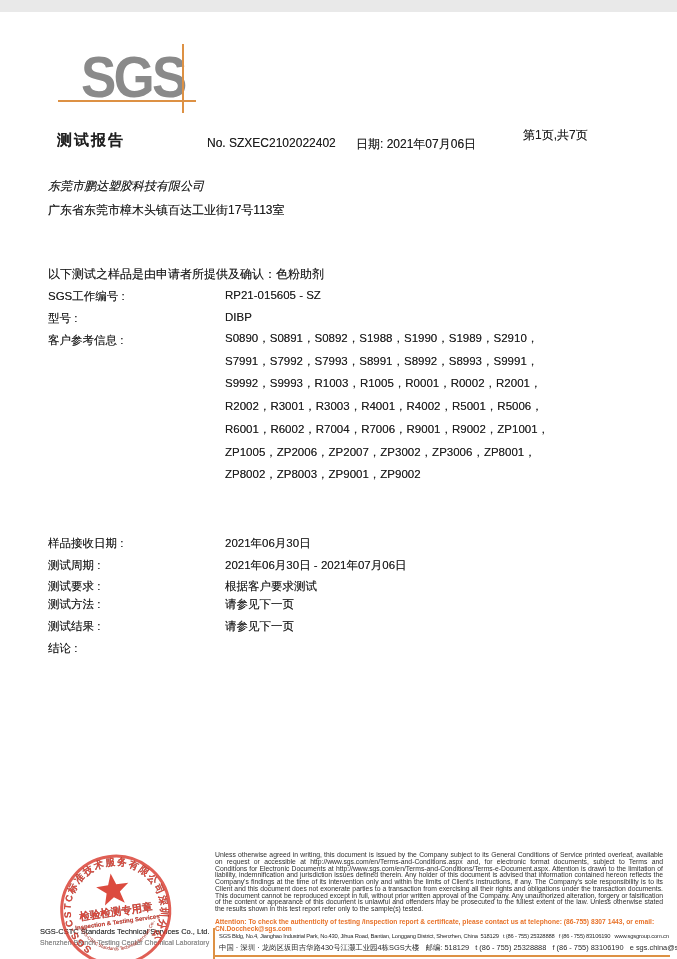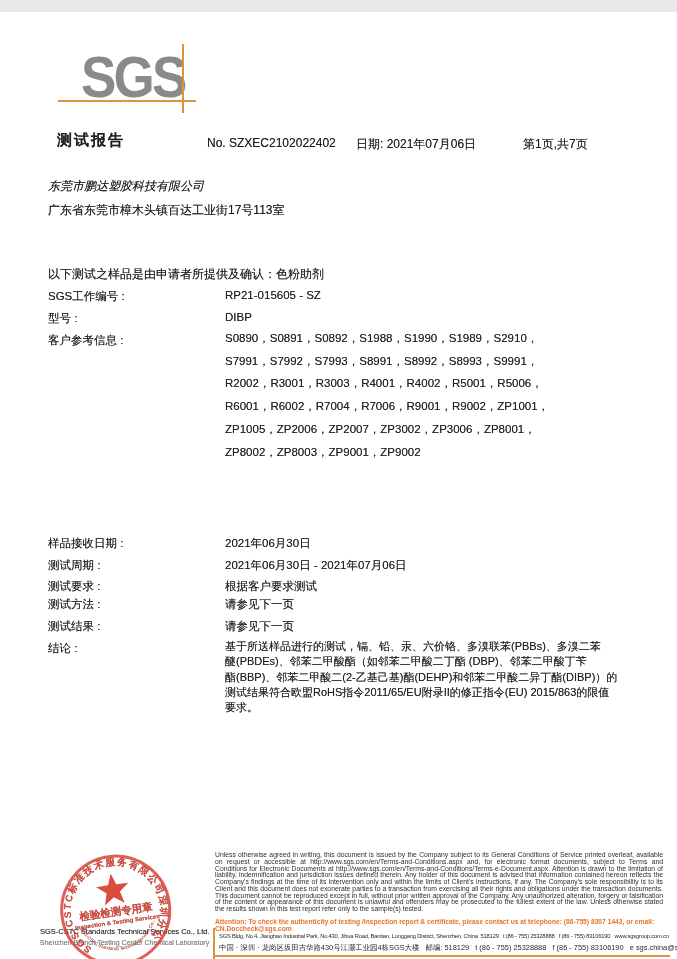--- a/index.html
+++ b/index.html
@@ -16,21 +16,21 @@
   .logo-text { position:absolute; left:81px; top:36px; font-size:57px; line-height:1;
     font-weight:700; color:#8a8a8a; letter-spacing:-3px;
     transform:scale(.93,1.02); transform-origin:left top; text-shadow:none; }
   .logo-hline { position:absolute; left:58px; top:88px; width:138px; height:2px; background:#dd9144; }
   .logo-vline { position:absolute; left:182px; top:32px; width:2px; height:69px; background:#dd9144; }
 
   
   .report-title { left:57px; top:119px; font-size:15px; font-weight:700; letter-spacing:2px; }
   .report-no    { left:207px; top:124px; font-size:12px; }
   .report-date  { left:356px; top:124px; font-size:12px; }
-  .report-page  { left:523px; top:124px; font-size:12px; }
+  .report-page  { left:523px; top:115px; font-size:12px; }
 
   .applicant-name    { left:48px; top:166px; font-size:12px;font-style:italic; }
   .applicant-address { left:48px; top:190px; font-size:12px; }
   .sample-statement  { left:48px; top:254px; font-size:12px; }
 
   
   .row { position:absolute; left:0; width:677px; font-size:11.5px; }
   .flabel { position:absolute; left:48px;  white-space:nowrap; }
   .fvalue { position:absolute; left:225px; white-space:nowrap; }
 
@@ -81,20 +81,21 @@
   <div class="row" style="top:299px">
     <span class="flabel">型号 :</span>
     <span class="fvalue">DIBP</span>
   </div>
   <div class="row" style="top:321px">
     <span class="flabel">客户参考信息 :</span>
   </div>
   <div class="client-ref-lines">
     <div>S0890，S0891，S0892，S1988，S1990，S1989，S2910，</div>
     <div>S7991，S7992，S7993，S8991，S8992，S8993，S9991，</div>
+    <div>S9992，S9993，R1003，R1005，R0001，R0002，R2001，</div>
     <div>R2002，R3001，R3003，R4001，R4002，R5001，R5006，</div>
     <div>R6001，R6002，R7004，R7006，R9001，R9002，ZP1001，</div>
     <div>ZP1005，ZP2006，ZP2007，ZP3002，ZP3006，ZP8001，</div>
     <div>ZP8002，ZP8003，ZP9001，ZP9002</div>
   </div>
   <div class="row" style="top:524px">
     <span class="flabel">样品接收日期 :</span>
     <span class="fvalue">2021年06月30日</span>
   </div>
   <div class="row" style="top:546px">
@@ -108,27 +109,20 @@
   <div class="row" style="top:585px">
     <span class="flabel">测试方法 :</span>
     <span class="fvalue">请参见下一页</span>
   </div>
   <div class="row" style="top:607px">
     <span class="flabel">测试结果 :</span>
     <span class="fvalue">请参见下一页</span>
   </div>
   <div class="row" style="top:629px">
     <span class="flabel">结论 :</span>
-  </div>
-  <div class="conclusion-lines">
-    <div>基于所送样品进行的测试，镉、铅、汞、六价铬、多溴联苯(PBBs)、多溴二苯</div>
-    <div>醚(PBDEs)、邻苯二甲酸酯（如邻苯二甲酸二丁酯 (DBP)、邻苯二甲酸丁苄</div>
-    <div>酯(BBP)、邻苯二甲酸二(2-乙基己基)酯(DEHP)和邻苯二甲酸二异丁酯(DIBP)）的</div>
-    <div>测试结果符合欧盟RoHS指令2011/65/EU附录II的修正指令(EU) 2015/863的限值</div>
-    <div>要求。</div>
   </div>
 
   <svg class="stamp-svg" width="134" height="120" viewBox="0 0 134 120">
     <circle cx="66" cy="58" r="54" fill="none" stroke="#d8372a" stroke-width="3" opacity="0.8"></circle>
     <path id="sealArcTop" d="M 37.1,92.5 A 45,45 0 1 1 94.9,92.5" fill="none"></path>
     <text font-size="9.6" fill="#d8372a" opacity="0.9" letter-spacing="1.5" font-weight="bold">
       <textPath href="#sealArcTop">SGS-CSTC标准技术服务有限公司深圳分公司</textPath>
     </text>
     <polygon fill="#d8372a" opacity="0.9" points="66,21 70.1,32.3 82.2,32.7 72.7,40.2 76,51.8 66,45 56,51.8 59.3,40.2 49.8,32.7 61.9,32.3"></polygon>
     <text x="66" y="63" text-anchor="middle" font-size="10.5" font-weight="bold" fill="#d8372a" opacity="0.92">检验检测专用章</text>

